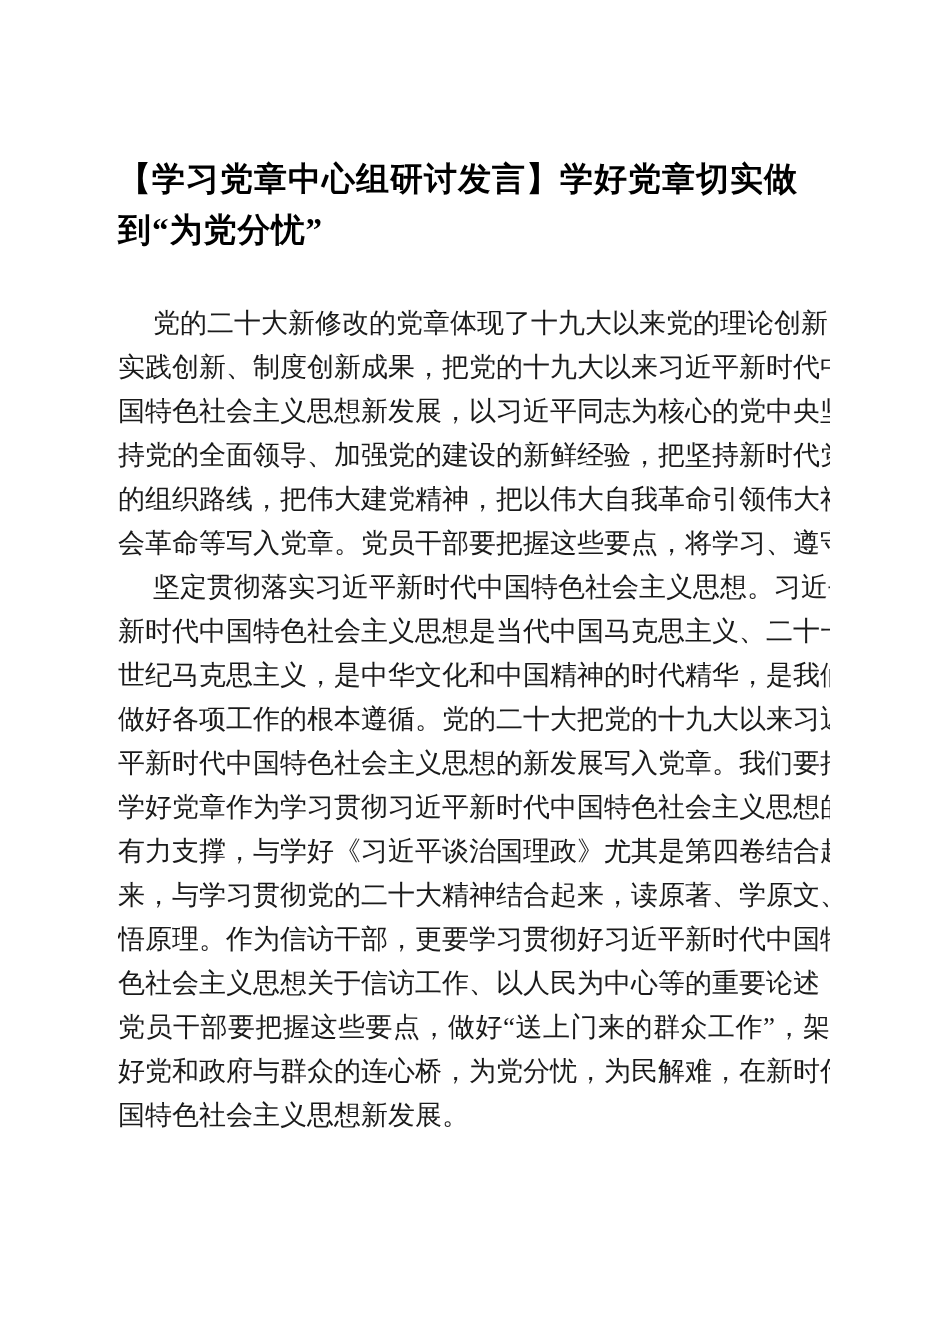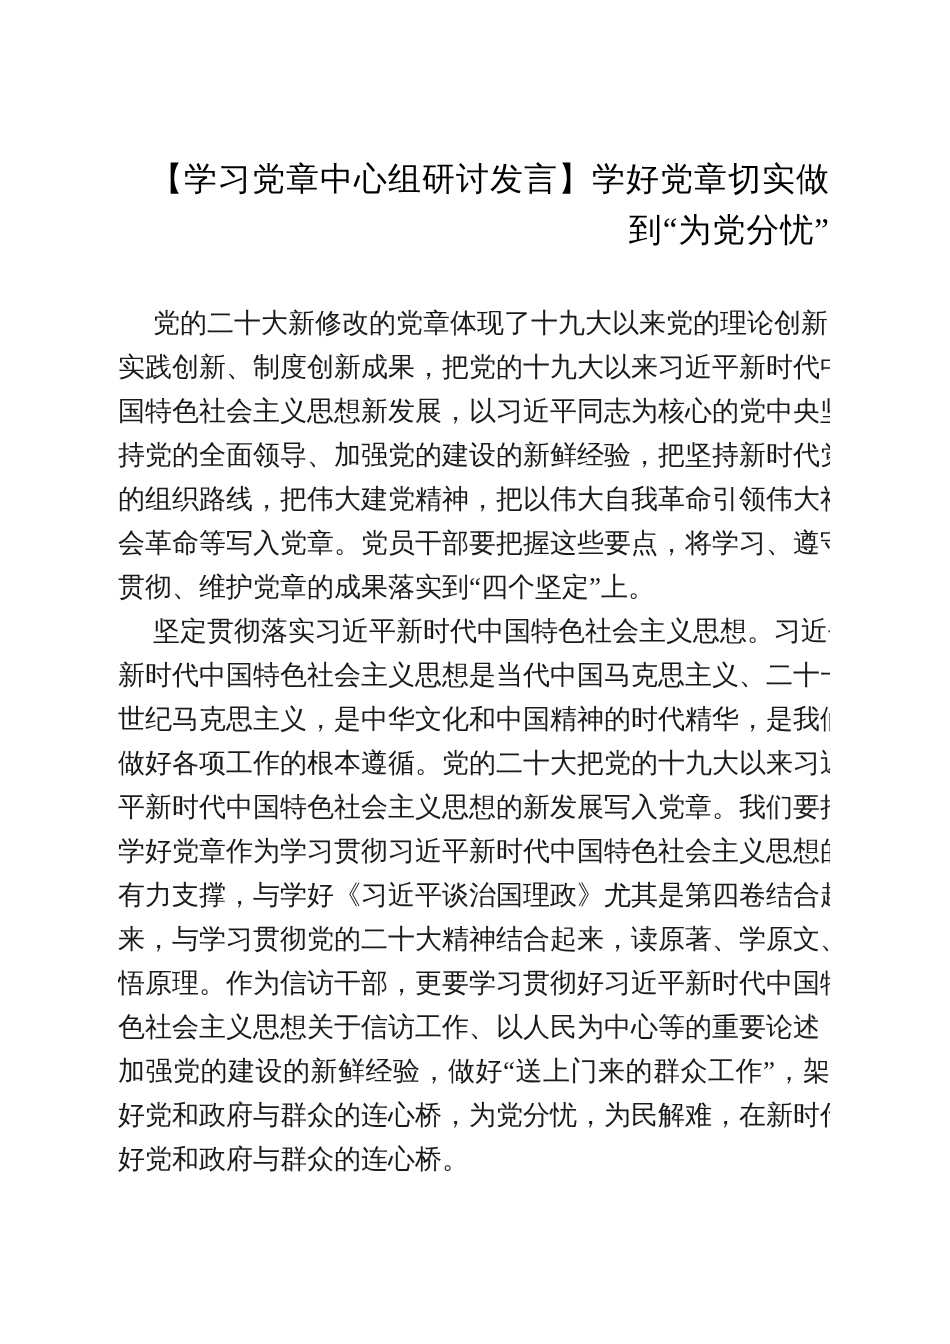--- a/index.html
+++ b/index.html
@@ -22,22 +22,22 @@
   .doc-content {
     position: absolute;
     left: 118px;
     top: 0;
     width: 712px;
   }
   .doc-title {
     padding-top: 132px;
     font-size: 33px;
     line-height: 51px;
-    font-weight: 400;
-    text-align: right;
+    font-weight: 700;
+    text-align: left;
     color: #000000;
     letter-spacing: 1px;
   }
   .doc-body {
     margin-top: 45px;
     font-size: 27px;
     line-height: 44px;
     color: #1a1a1a;
   }
   .text-line {
@@ -66,29 +66,28 @@
       <span class="title-line">【学习党章中心组研讨发言】学好党章切实做</span>
       <span class="title-line">到“为党分忧”</span>
     </h1>
     <div class="doc-body">
         <div class="text-line para-start">党的二十大新修改的党章体现了十九大以来党的理论创新、</div>
         <div class="text-line">实践创新、制度创新成果，把党的十九大以来习近平新时代中</div>
         <div class="text-line">国特色社会主义思想新发展，以习近平同志为核心的党中央坚</div>
         <div class="text-line">持党的全面领导、加强党的建设的新鲜经验，把坚持新时代党</div>
         <div class="text-line">的组织路线，把伟大建党精神，把以伟大自我革命引领伟大社</div>
         <div class="text-line">会革命等写入党章。党员干部要把握这些要点，将学习、遵守、</div>
-        <div class="text-line para-end">贯彻、维护党章的成果落实到“四个坚定”上。</div>
         <div class="text-line para-start">坚定贯彻落实习近平新时代中国特色社会主义思想。习近平</div>
         <div class="text-line">新时代中国特色社会主义思想是当代中国马克思主义、二十一</div>
         <div class="text-line">世纪马克思主义，是中华文化和中国精神的时代精华，是我们</div>
         <div class="text-line">做好各项工作的根本遵循。党的二十大把党的十九大以来习近</div>
         <div class="text-line">平新时代中国特色社会主义思想的新发展写入党章。我们要把</div>
         <div class="text-line">学好党章作为学习贯彻习近平新时代中国特色社会主义思想的</div>
         <div class="text-line">有力支撑，与学好《习近平谈治国理政》尤其是第四卷结合起</div>
         <div class="text-line">来，与学习贯彻党的二十大精神结合起来，读原著、学原文、</div>
         <div class="text-line">悟原理。作为信访干部，更要学习贯彻好习近平新时代中国特</div>
         <div class="text-line">色社会主义思想关于信访工作、以人民为中心等的重要论述，</div>
-        <div class="text-line">加强党的建设的新鲜经验，做好“送上门来的群众工作”，架</div>
+        <div class="text-line">党员干部要把握这些要点，做好“送上门来的群众工作”，架</div>
         <div class="text-line">好党和政府与群众的连心桥，为党分忧，为民解难，在新时代</div>
-        <div class="text-line para-end">好党和政府与群众的连心桥。</div>
+        <div class="text-line para-end">国特色社会主义思想新发展。</div>
       </div>
   </div>
 </div>
 
 </body></html>

